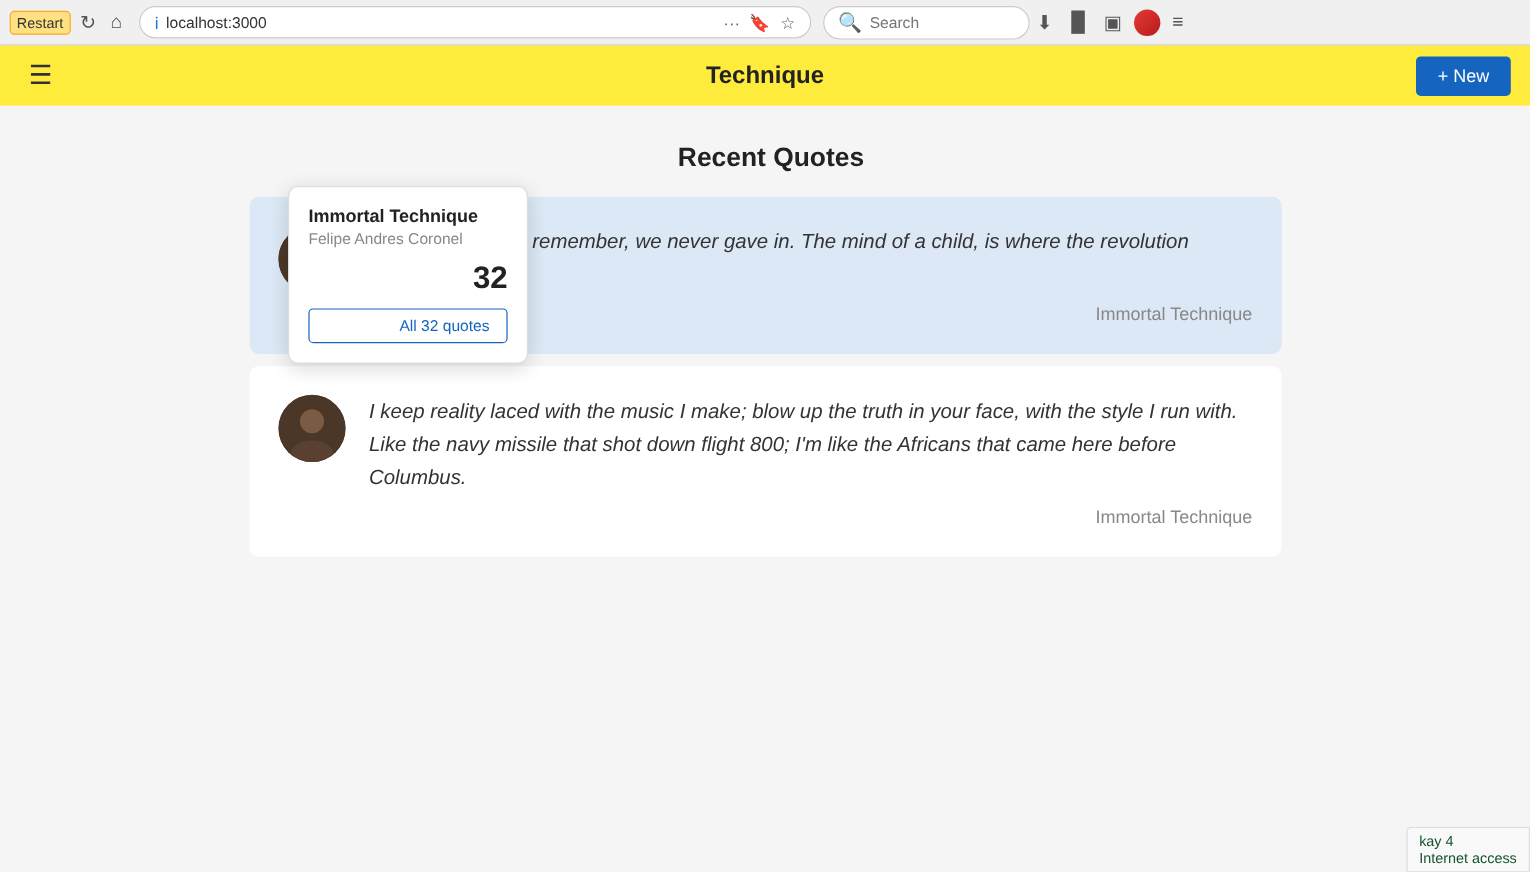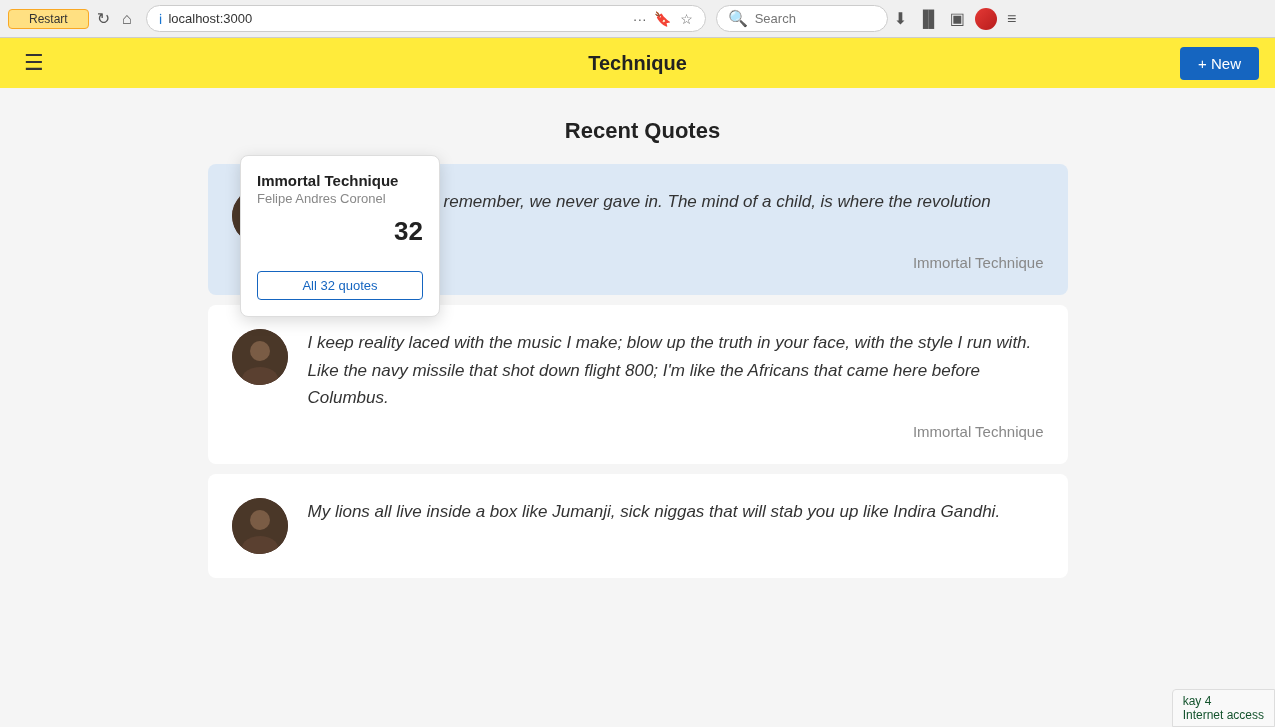--- a/index.html
+++ b/index.html
@@ -17,21 +17,21 @@
     }
     .browser-nav-btns {
       display: flex;
       align-items: center;
       gap: 4px;
     }
     .nav-btn {
       background: #e0e0e0;
       border: 1px solid #bbb;
       border-radius: 4px;
-      padding: 2px 20px;
+      padding: 2px 5px;
       font-size: 12px;
       cursor: pointer;
       color: #333;
     }
     .nav-btn.restart {
       background: #ffe082;
       border-color: #f9a825;
     }
     .nav-icon {
       font-size: 16px;
@@ -218,38 +218,38 @@
     }
     .tooltip-subname {
       font-size: 13px;
       color: #888;
       margin-bottom: 10px;
     }
     .tooltip-row {
       display: flex;
       align-items: flex-start;
       justify-content: space-between;
-      margin-bottom: 24px;
+      margin-bottom: 10px;
     }
     .tooltip-count {
       font-size: 26px;
       font-weight: bold;
       color: #222;
     }
     .tooltip-btn {
       border: 1.5px solid #1565c0;
       background: white;
       color: #1565c0;
       border-radius: 4px;
       padding: 6px 14px;
       font-size: 13px;
       cursor: pointer;
       display: block;
       width: 100%;
-      text-align: center;
+      text-align: right;
     }
 
     
     .status-bar {
       position: fixed;
       bottom: 0;
       right: 0;
       background: #f9f9f9;
       border: 1px solid #ddd;
       border-radius: 4px 0 0 0;
@@ -332,27 +332,15 @@
         <circle cx="28" cy="22" r="10" fill="#7a5c45"></circle>
         <ellipse cx="28" cy="50" rx="18" ry="12" fill="#5a4030"></ellipse>
       </svg>
     </div>
     <div class="quote-content">
       <p class="quote-text">I keep reality laced with the music I make; blow up the truth in your face, with the style I run with. Like the navy missile that shot down flight 800; I'm like the Africans that came here before Columbus.</p>
       <p class="quote-author">Immortal Technique</p>
     </div>
   </div>
 
-  <div class="quote-card">
-    <div class="avatar-circle">
-      <svg viewBox="0 0 56 56" xmlns="http://www.w3.org/2000/svg">
-        <circle cx="28" cy="28" r="28" fill="#4a3728"></circle>
-        <circle cx="28" cy="22" r="10" fill="#7a5c45"></circle>
-        <ellipse cx="28" cy="50" rx="18" ry="12" fill="#5a4030"></ellipse>
-      </svg>
-    </div>
-    <div class="quote-content">
-      <p class="quote-text">My lions all live inside a box like Jumanji, sick niggas that will stab you up like Indira Gandhi.</p>
-    </div>
-  </div>
 </div>
 
 <div class="status-bar"><span>kay 4</span><br><span>Internet access</span></div>
 
 </body></html>

